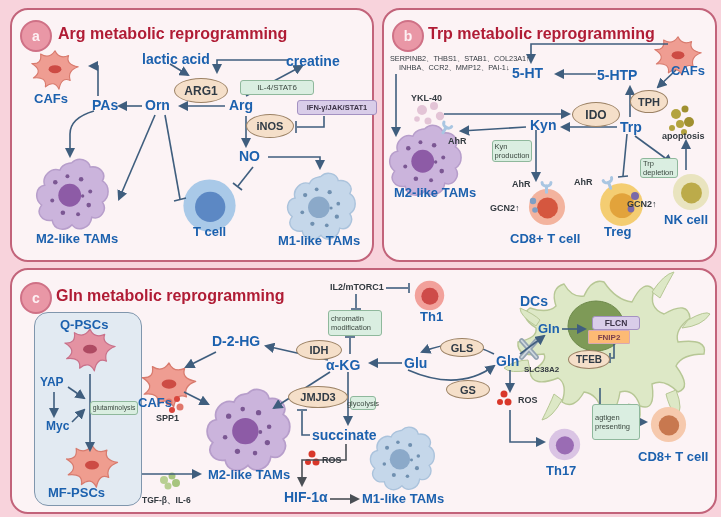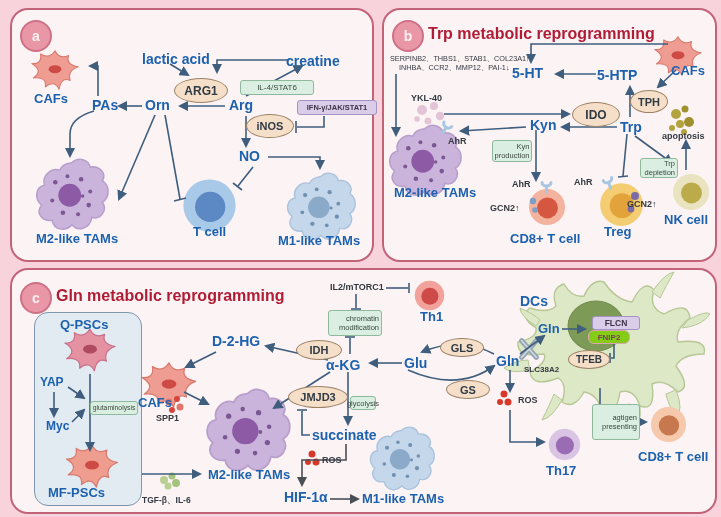--- a/index.html
+++ b/index.html
@@ -14,25 +14,25 @@
   .xs{font-size:7.3px;color:#333a40;font-weight:400;}
   .badge{position:absolute;width:28px;height:28px;border-radius:50%;background:#e997a6;
          border:2px solid #cf7186;color:#fdf0f3;font-weight:700;font-size:14px;
          display:flex;align-items:center;justify-content:center;}
   .ptitle{position:absolute;color:#b01c35;font-weight:700;font-size:16px;white-space:nowrap;}
   .oval{position:absolute;background:#f5dfc9;border:1.2px solid #9c8265;border-radius:50%;
         display:flex;align-items:center;justify-content:center;font-weight:700;
         color:#2f3a45;font-size:11px;}
   .gbx{position:absolute;background:#daeee1;border:1px solid #8fb89c;border-radius:3px;
        font-size:7.5px;line-height:1.2;color:#3d4a42;display:flex;align-items:center;
-       justify-content:center;text-align:right;padding:1px 2px;box-sizing:border-box;}
+       justify-content:center;text-align:left;padding:1px 2px;box-sizing:border-box;}
   .vbx{position:absolute;background:#d9cde9;border:1px solid #a492c2;border-radius:3px;
        font-size:7.5px;color:#3c3347;display:flex;align-items:center;justify-content:center;
        text-align:center;padding:1px 2px;box-sizing:border-box;font-weight:700;}
-  .kbx{position:absolute;background:#84cc16;border:1px solid #d8a8b2;border-radius:6px;
+  .kbx{position:absolute;background:#fdba74;border:1px solid #d8a8b2;border-radius:1px;
        font-size:8px;color:#7a3f4e;display:flex;align-items:center;justify-content:center;
        font-weight:700;box-sizing:border-box;}
   .qbox{position:absolute;background:#e2eaf2;border:1.6px solid #8096ad;border-radius:14px;}
 </style>
 </head>
 <body>
 
 <svg width="0" height="0" style="position:absolute" aria-hidden="true">
 <defs>
   <marker id="arr" viewBox="0 0 10 10" refX="8" refY="5" markerWidth="6.5" markerHeight="6.5" orient="auto-start-reverse">
@@ -96,20 +96,21 @@
           <path d="M162,191 L174,188"></path>
         <path d="M234,106 L234,136" marker-end="url(#arr)"></path>
         <path d="M312,106 L312,117 L285,117"></path>
           <path d="M284,111 L284,123"></path>
         <path d="M241,157 L226,176"></path>
           <path d="M221,173 L230,180"></path>
         <path d="M256,147 L308,147 L308,158" marker-end="url(#arr)"></path>
       </g>
     </svg>
     <div class="badge" style="left:8px;top:10px">a</div>
+    <div class="ptitle" style="left:46px;top:15px">Arg metabolic reprogramming</div>
     <div class="t bl lg" style="left:130px;top:42px">lactic acid</div>
     <div class="t bl lg" style="left:274px;top:44px">creatine</div>
     <div class="t bl" style="left:22px;top:82px">CAFs</div>
     <div class="oval" style="left:162px;top:68px;width:52px;height:23px;font-size:12px">ARG1</div>
     <div class="gbx" style="left:228px;top:70px;width:74px;height:15px;font-size:8px">IL-4/STAT6</div>
     <div class="t bl lg" style="left:80px;top:88px">PAs</div>
     <div class="t bl lg" style="left:133px;top:88px">Orn</div>
     <div class="t bl lg" style="left:217px;top:88px">Arg</div>
     <div class="vbx" style="left:285px;top:90px;width:80px;height:15px">IFN-γ/JAK/STAT1</div>
     <div class="oval" style="left:234px;top:104px;width:46px;height:22px">iNOS</div>

